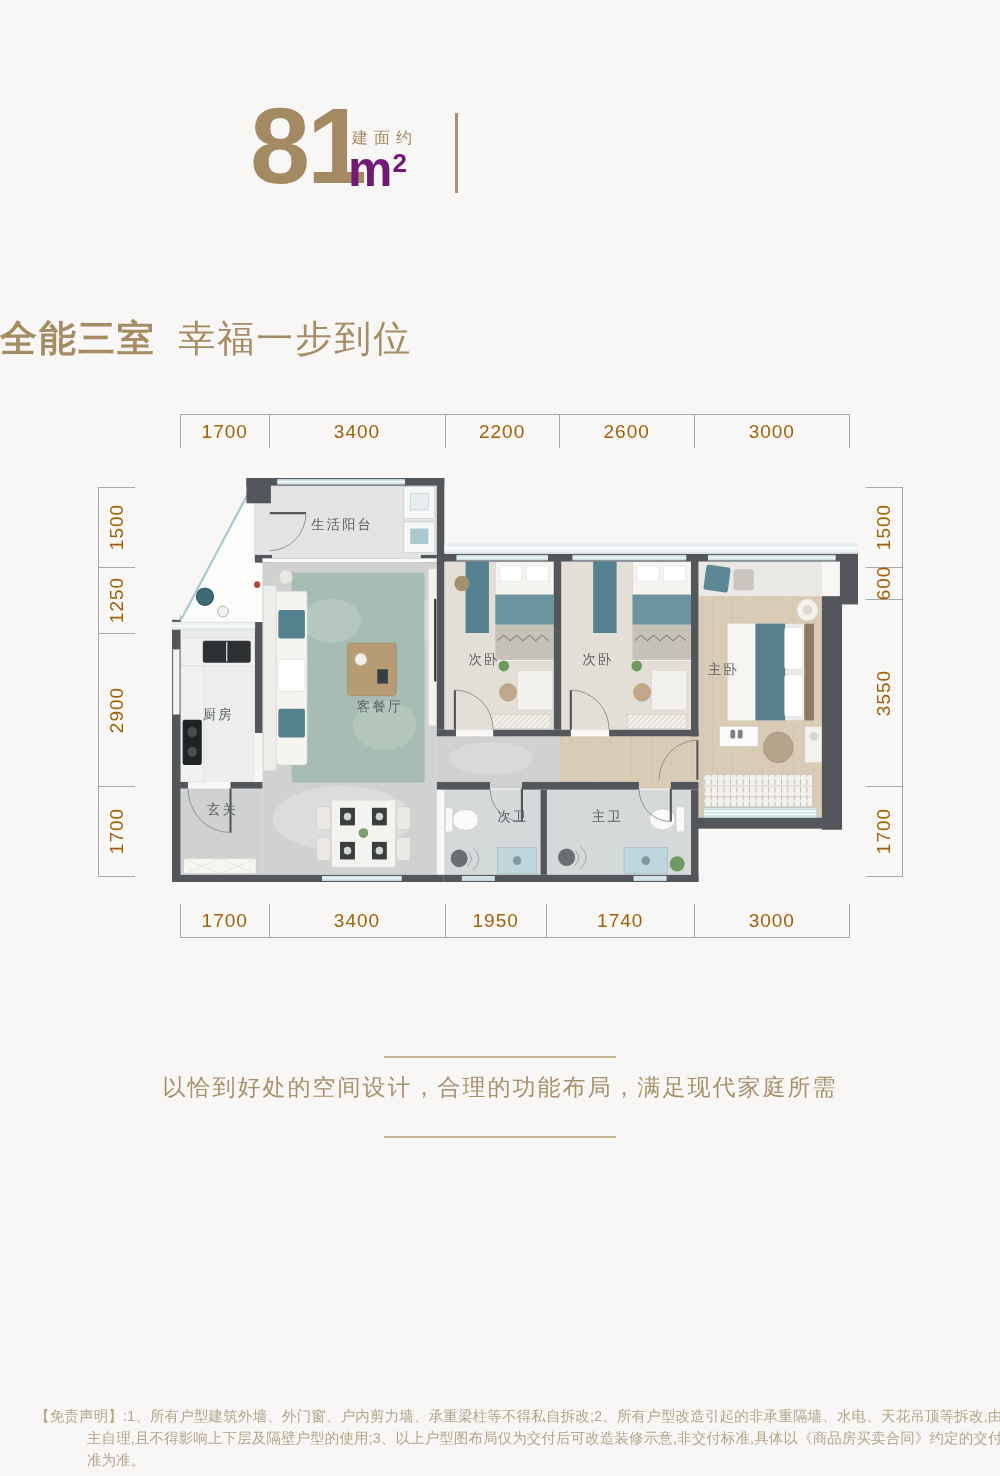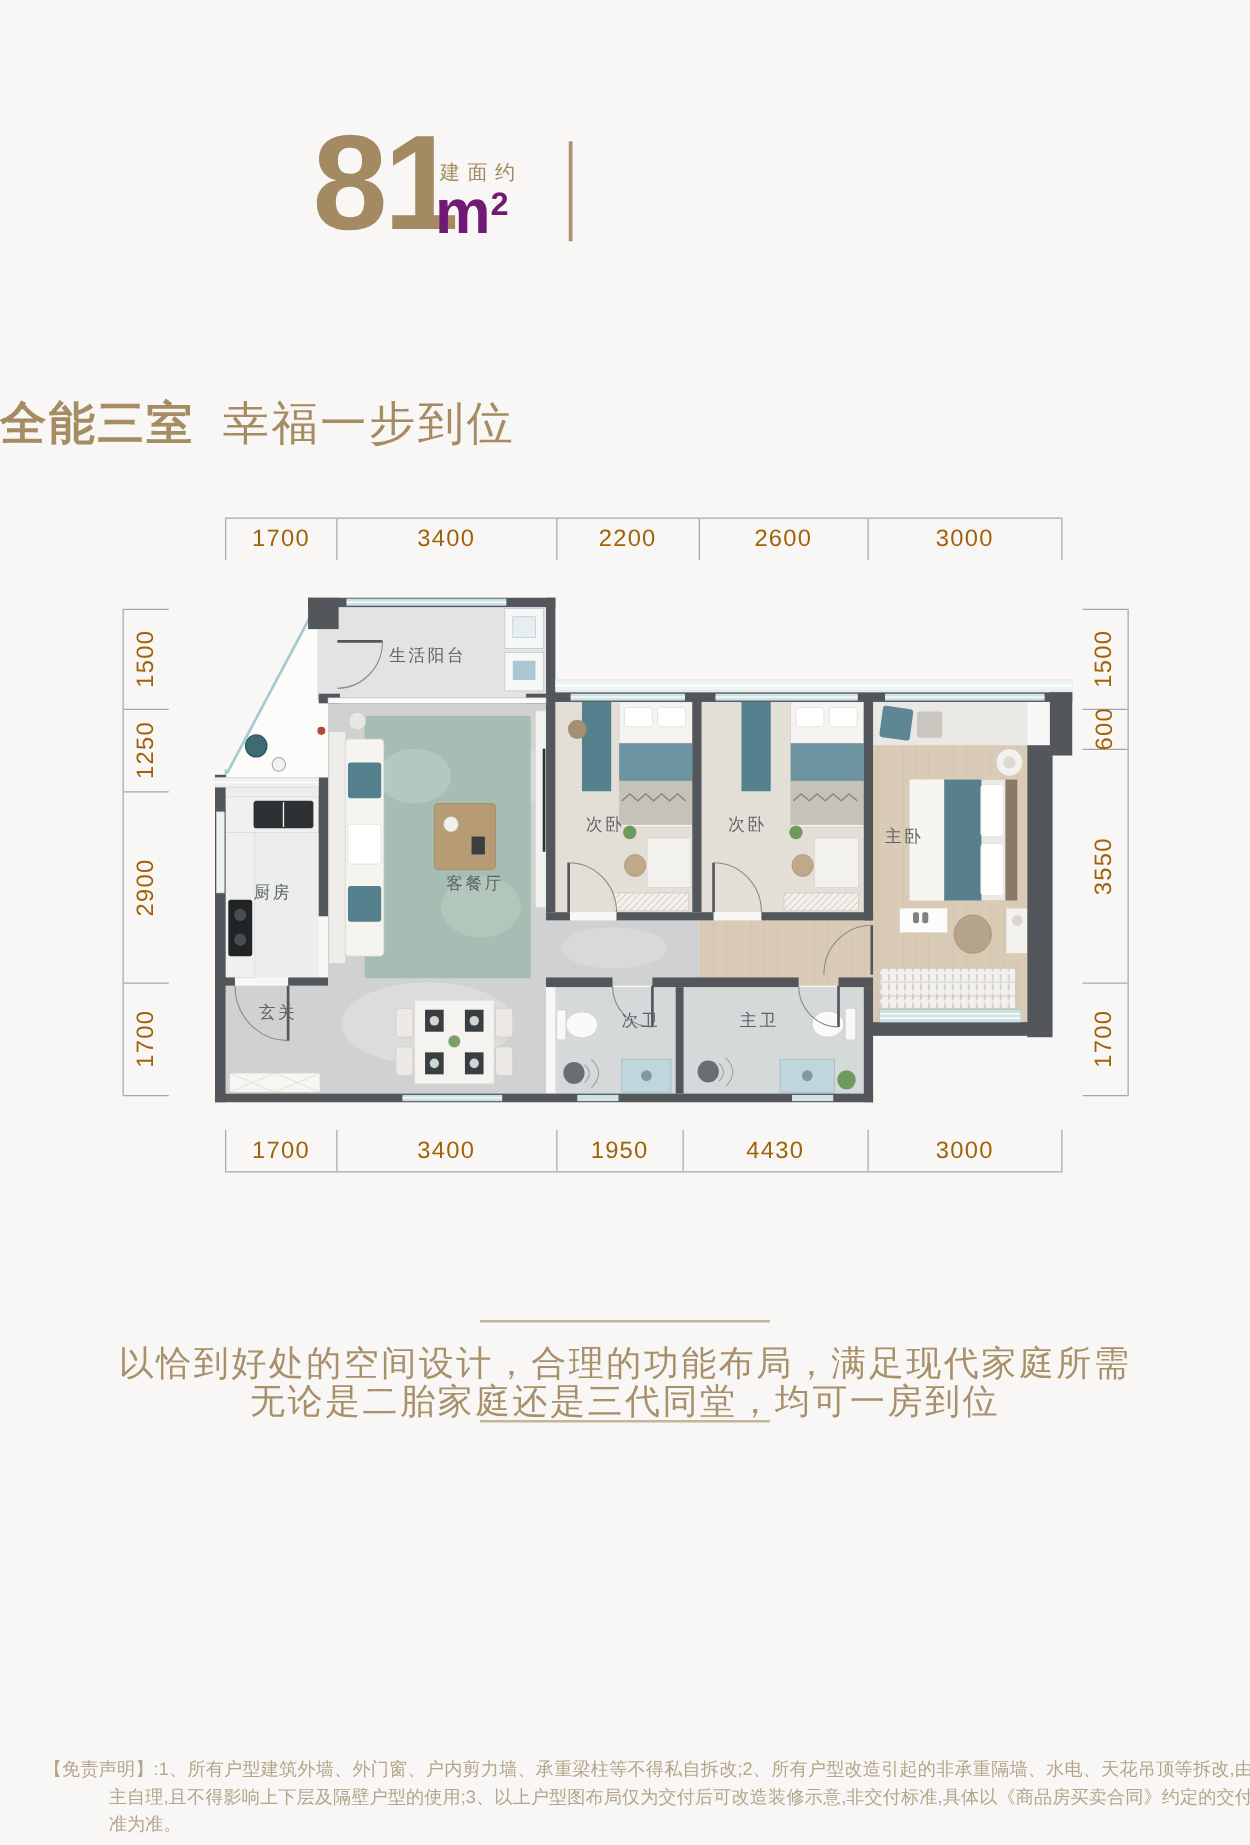--- a/index.html
+++ b/index.html
@@ -37,21 +37,21 @@
   .dim-right .seg{border-bottom:1px solid #a4a8ab;}
   .dim-right .seg:first-child{border-top:1px solid #a4a8ab;}
   .vtext{transform:rotate(-90deg);white-space:nowrap;display:inline-block;}
   
   .plan{position:absolute;left:172px;top:478px;width:686px;height:404px;text-align:right;}
   .plan svg{width:100%;height:100%;display:block;}
   .room-label{font-family:"Liberation Sans",sans-serif;font-size:25px;fill:#5e6265;letter-spacing:4px;}
   
   .desc-line{position:absolute;left:384px;width:232px;height:2px;background:#bca987;opacity:.85;}
   .desc{position:absolute;left:0;width:100%;text-align:center;color:#a8906a;
-        font-size:28px;letter-spacing:2px;}
+        font-size:23px;letter-spacing:2px;}
   
   .disclaimer{position:absolute;left:35px;top:1390px;width:930px;font-size:14.5px;line-height:1.55;
               color:#b4a58a;text-align:justify;padding-left:52px;text-indent:-52px;}
 </style>
 </head>
 <body>
 
 <div class="canvas">
 
   <div class="hdr-num">81</div>
@@ -85,21 +85,21 @@
     <div class="seg" style="flex-grow: 1700; flex-basis: 0px;">
         <span>1700</span>
       </div>
     <div class="seg" style="flex-grow: 3400; flex-basis: 0px;">
         <span>3400</span>
       </div>
     <div class="seg" style="flex-grow: 1950; flex-basis: 0px;">
         <span>1950</span>
       </div>
     <div class="seg" style="flex-grow: 2850; flex-basis: 0px;">
-        <span>4430</span>
+        <span>1740</span>
       </div>
     <div class="seg" style="flex-grow: 3000; flex-basis: 0px;">
         <span>3000</span>
       </div>
   </div>
   <div class="dim dim-left">
     <div class="seg" style="flex-grow: 1500; flex-basis: 0px;">
         <span class="vtext">1500</span>
       </div>
     <div class="seg" style="flex-grow: 1250; flex-basis: 0px;">
@@ -377,18 +377,17 @@
       <text class="room-label" x="1008" y="356">主卧</text>
       <text class="room-label" x="66" y="612">玄关</text>
       <text class="room-label" x="612" y="624">次卫</text>
       <text class="room-label" x="790" y="624">主卫</text>
     </g>
   </svg>
   </div>
 
   <div class="desc-line" style="top:1056px"></div>
   <div class="desc" style="top:1072px">以恰到好处的空间设计，合理的功能布局，满足现代家庭所需</div>
-  <div class="desc" style="top:1102px">无论是二胎家庭还是三代同堂，均可一房到位</div>
   <div class="desc-line" style="top:1136px"></div>
 
   <p class="disclaimer"><span>【免责声明】:</span><span>1、所有户型建筑外墙、外门窗、户内剪力墙、承重梁柱等不得私自拆改;2、所有户型改造引起的非承重隔墙、水电、天花吊顶等拆改,由业主自理,且不得影响上下层及隔壁户型的使用;3、以上户型图布局仅为交付后可改造装修示意,非交付标准,具体以《商品房买卖合同》约定的交付标准为准。</span></p>
 
 </div>
 
 </body></html>

